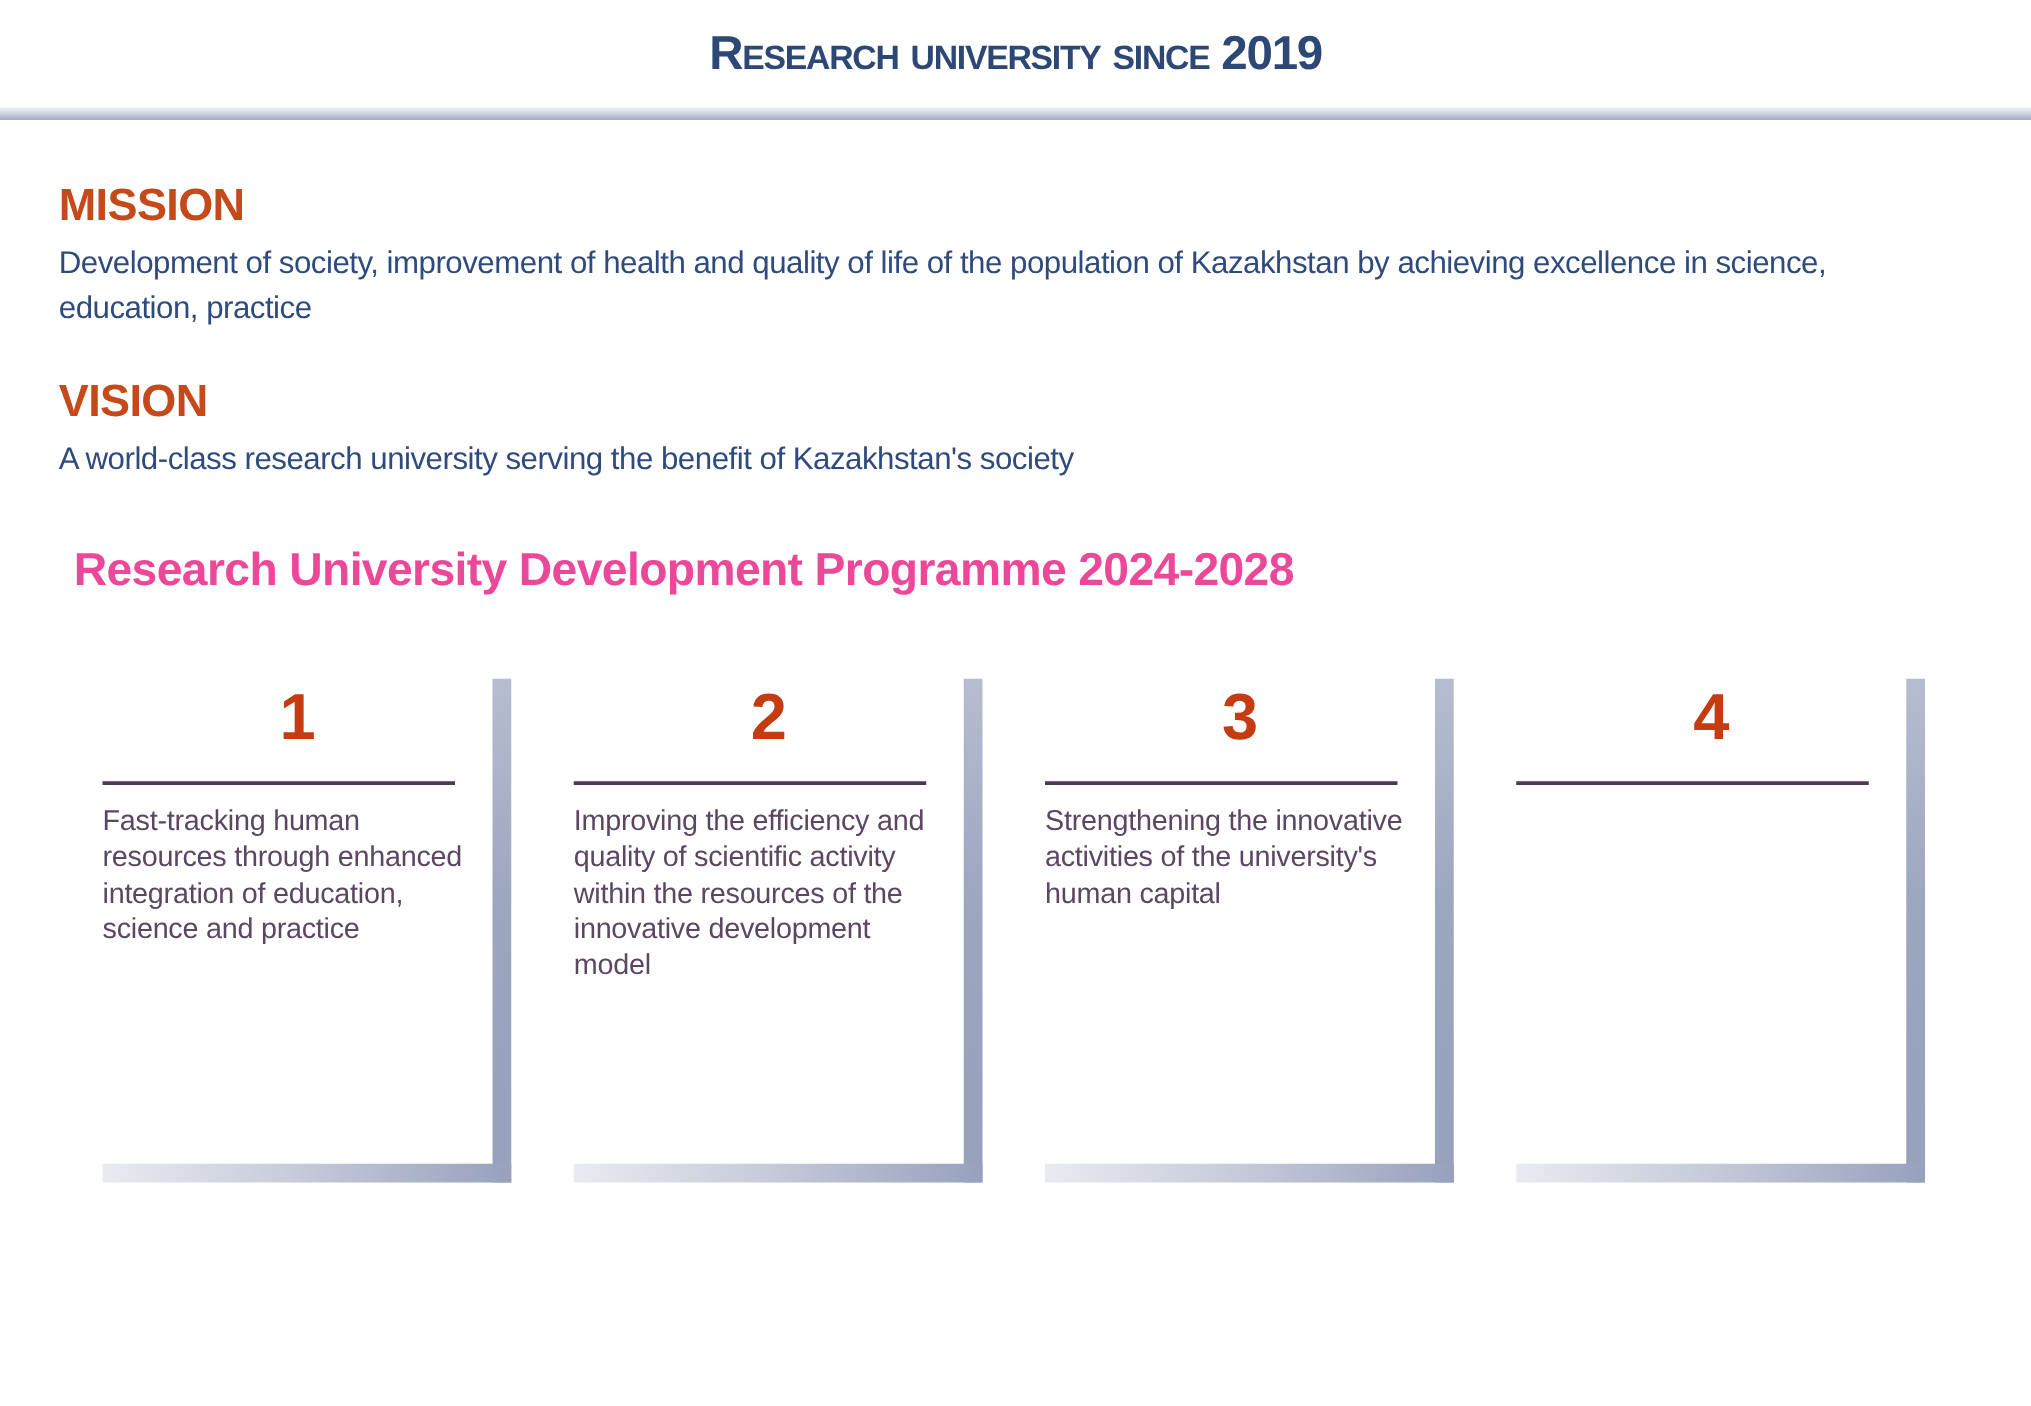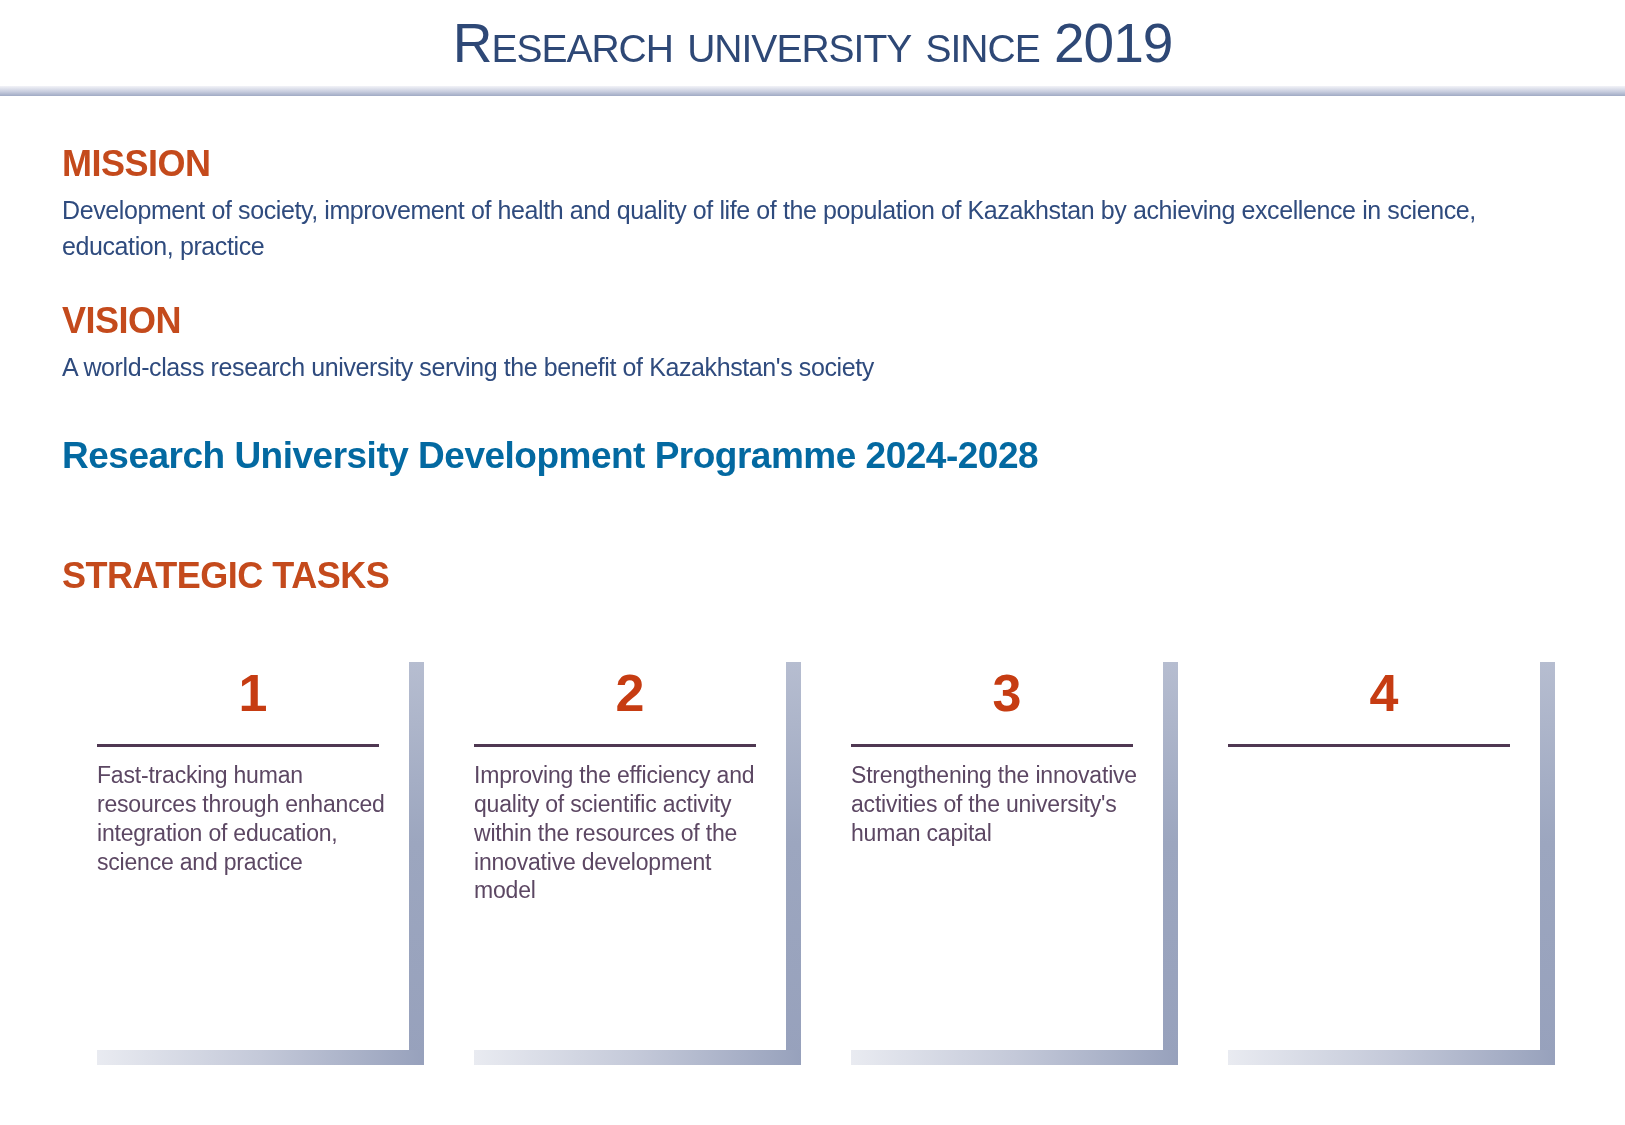--- a/index.html
+++ b/index.html
@@ -17,57 +17,58 @@
   }
   
   .titlebar {
     height: 86px;
     display: flex;
     align-items: center;
     justify-content: center;
   }
   .page-title {
     color: #2E4876;
-    font-size: 55px;
-    font-weight: 400;
+    font-size: 38px;
+    font-weight: 700;
     font-variant: small-caps;
     letter-spacing: -1px;
     white-space: nowrap;
   }
   .header-rule {
     height: 10px;
     width: 100%;
     background: linear-gradient(to bottom, #F2F3F8 0%, #C9CEDF 55%, #A0AAC4 100%);
   }
   
-  .content { padding: 0 60px 0 62px; }
+  .content { padding: 0 60px 0 47px; }
   .section-heading {
     color: #C44A1C;
     font-size: 36px;
     font-weight: 700;
     letter-spacing: -0.5px;
     line-height: 1.2;
     margin: 46px 0 8px 0;
   }
   .section-heading.vision { margin-top: 34px; }
   .section-heading.strategic { margin-top: 76px; }
   .navy-text {
     color: #2F4B7E;
     font-size: 25px;
     line-height: 1.43;
     letter-spacing: -0.4px;
     max-width: 1420px;
   }
   .programme-heading {
-    color: #0369a1;
+    color: #ec4899;
     font-size: 37px;
     font-weight: 700;
     letter-spacing: -0.5px;
     line-height: 1.2;
     margin-top: 48px;
+    margin-left: 12px;
   }
   
   .cards {
     display: flex;
     gap: 50px;
     margin: 42px 0 0 35px;
   }
   .card {
     position: relative;
     width: 327px;
@@ -127,21 +128,20 @@
   <main class="content">
 
     <h2 class="section-heading">MISSION</h2>
     <p class="navy-text">Development of society, improvement of health and quality of life of the population of Kazakhstan by achieving excellence in science, education, practice</p>
 
     <h2 class="section-heading vision">VISION</h2>
     <p class="navy-text">A world-class research university serving the benefit of Kazakhstan's society</p>
 
     <h3 class="programme-heading">Research University Development Programme 2024-2028</h3>
 
-    <h2 class="section-heading strategic">STRATEGIC TASKS</h2>
 
     <div class="cards">
 
       <div class="card">
         <div class="task-number">1</div>
         <div class="card-rule"></div>
         <p class="card-text">Fast-tracking human resources through enhanced integration of education, science and practice</p>
         <span class="shadow-right"></span>
         <span class="shadow-bottom"></span>
       </div>

